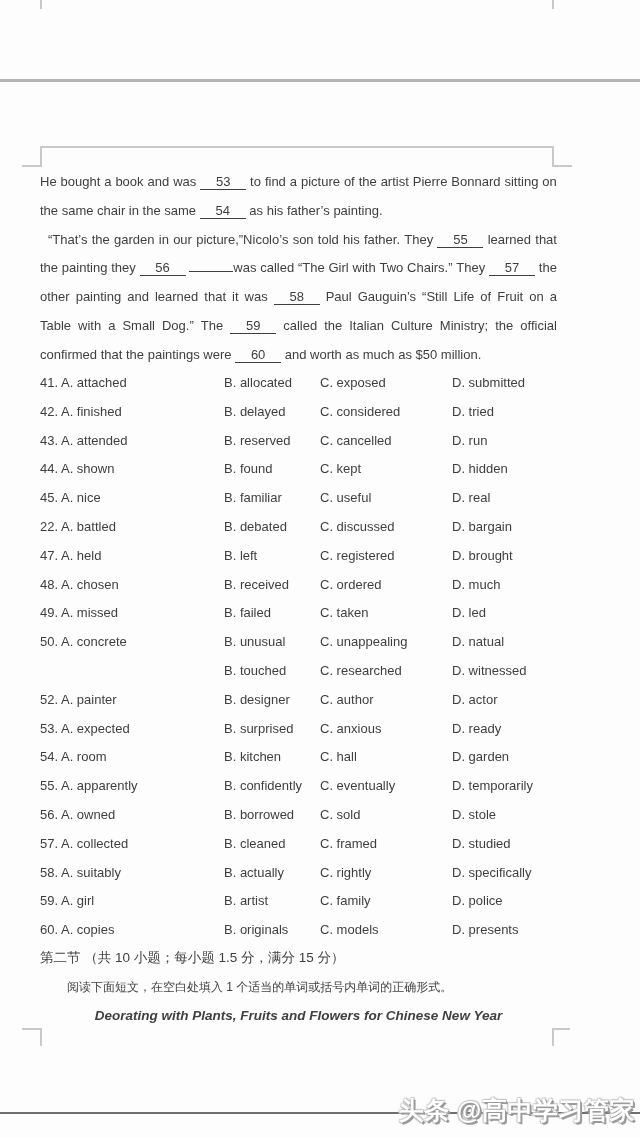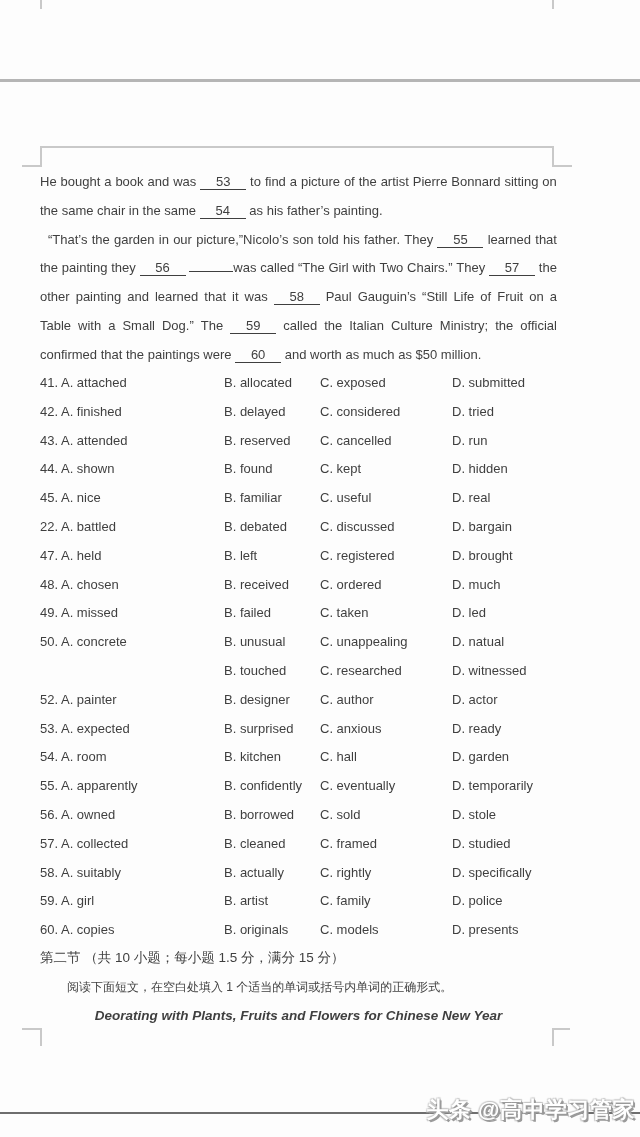--- a/index.html
+++ b/index.html
@@ -28,21 +28,21 @@
   .c0{left:0;} .c1{left:148px;margin-left:36px;} .c2{left:280px;} .c3{left:412px;}
 
   #section2{position:absolute;left:40px;top:944px;width:517px;}
   .s-heading{height:28.8px;line-height:28.8px;font-size:13.5px;}
   .s-instruction{height:28.8px;line-height:28.8px;font-size:12px;padding-left:27px;}
   .s-title{height:28.8px;line-height:28.8px;text-align:center;font-weight:bold;font-size:13.5px;font-style:italic;}
 
   .footer-line{position:absolute;left:0;top:1112px;width:100%;height:2px;background:var(--footer-line,#6e6e6e);z-index:2;}
   .watermark{
     position:absolute;right:5px;top:1097px;height:26px;line-height:26px;z-index:3;
-    font-size:22px;font-weight:bold;letter-spacing:.5px;color:var(--watermark-fill,#ffffff);
+    font-size:25px;font-weight:bold;letter-spacing:.5px;color:var(--watermark-fill,#ffffff);
     text-shadow:
       2px 2px 0 var(--watermark-outline,#9a9a9a),
       1px 1px 0 var(--watermark-outline,#9a9a9a),
       -1px 1px 1px #c4c4c4,
       1px -1px 1px #c4c4c4,
       -1px -1px 1px #d8d8d8;
   }
 </style>
 </head>
 <body>

